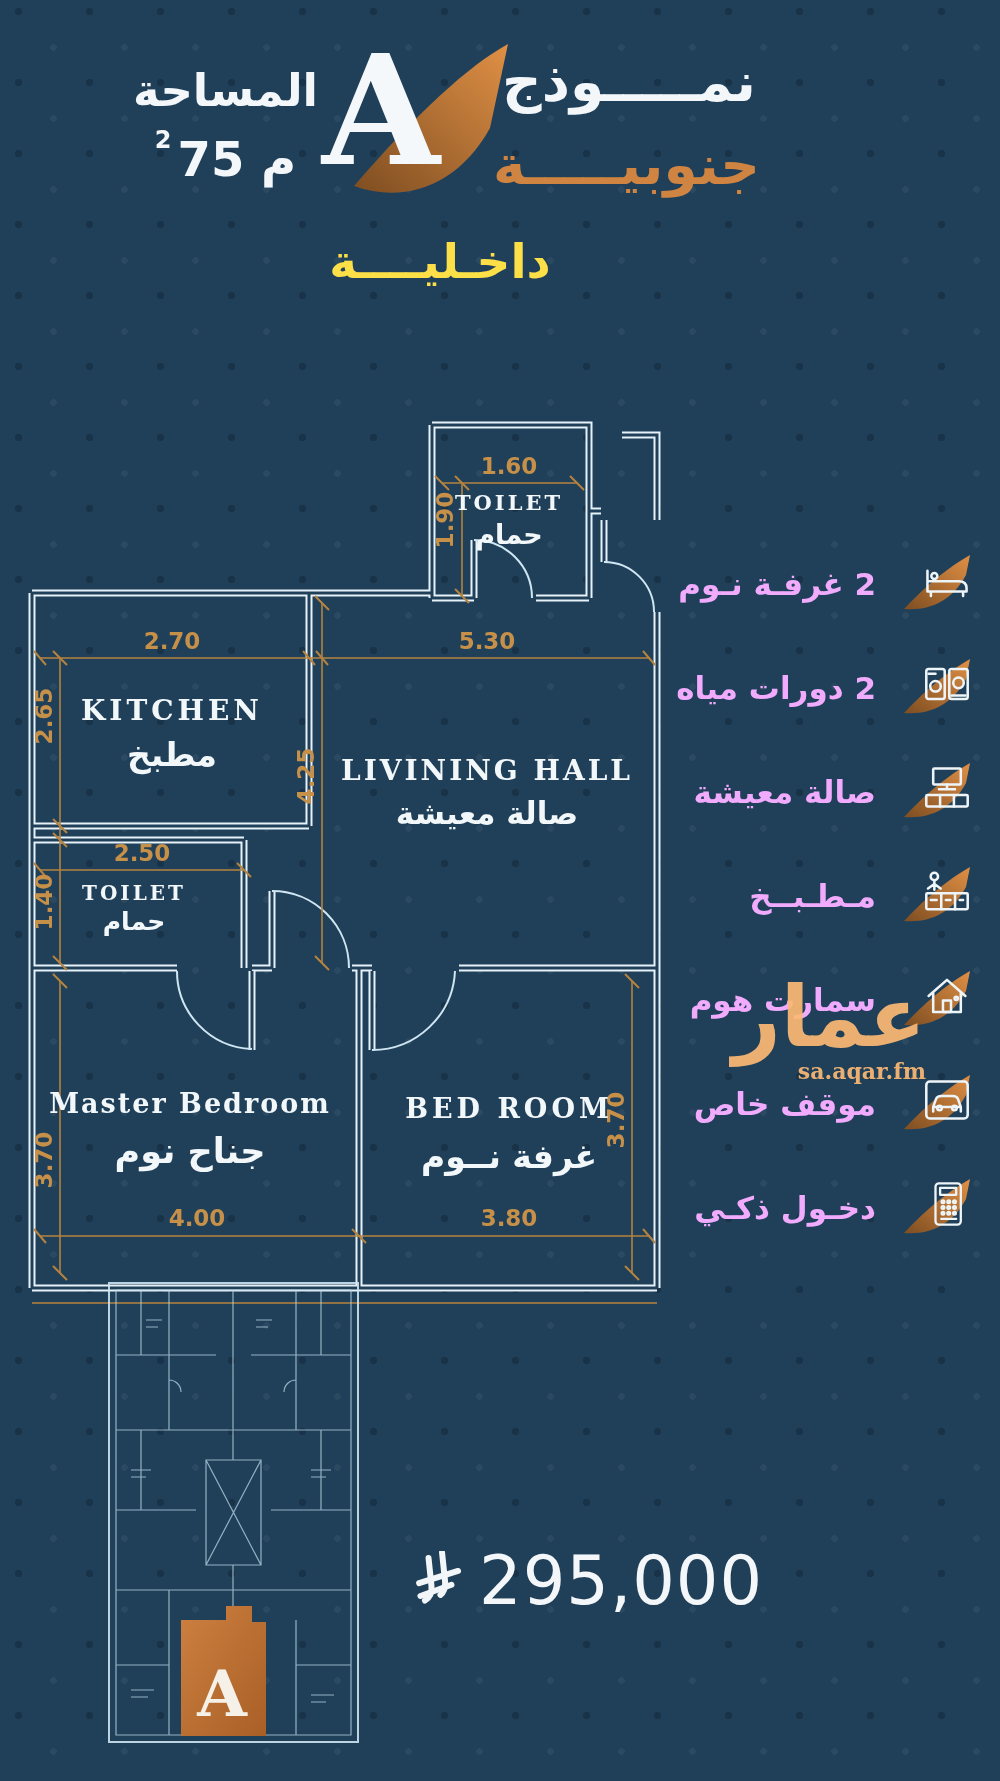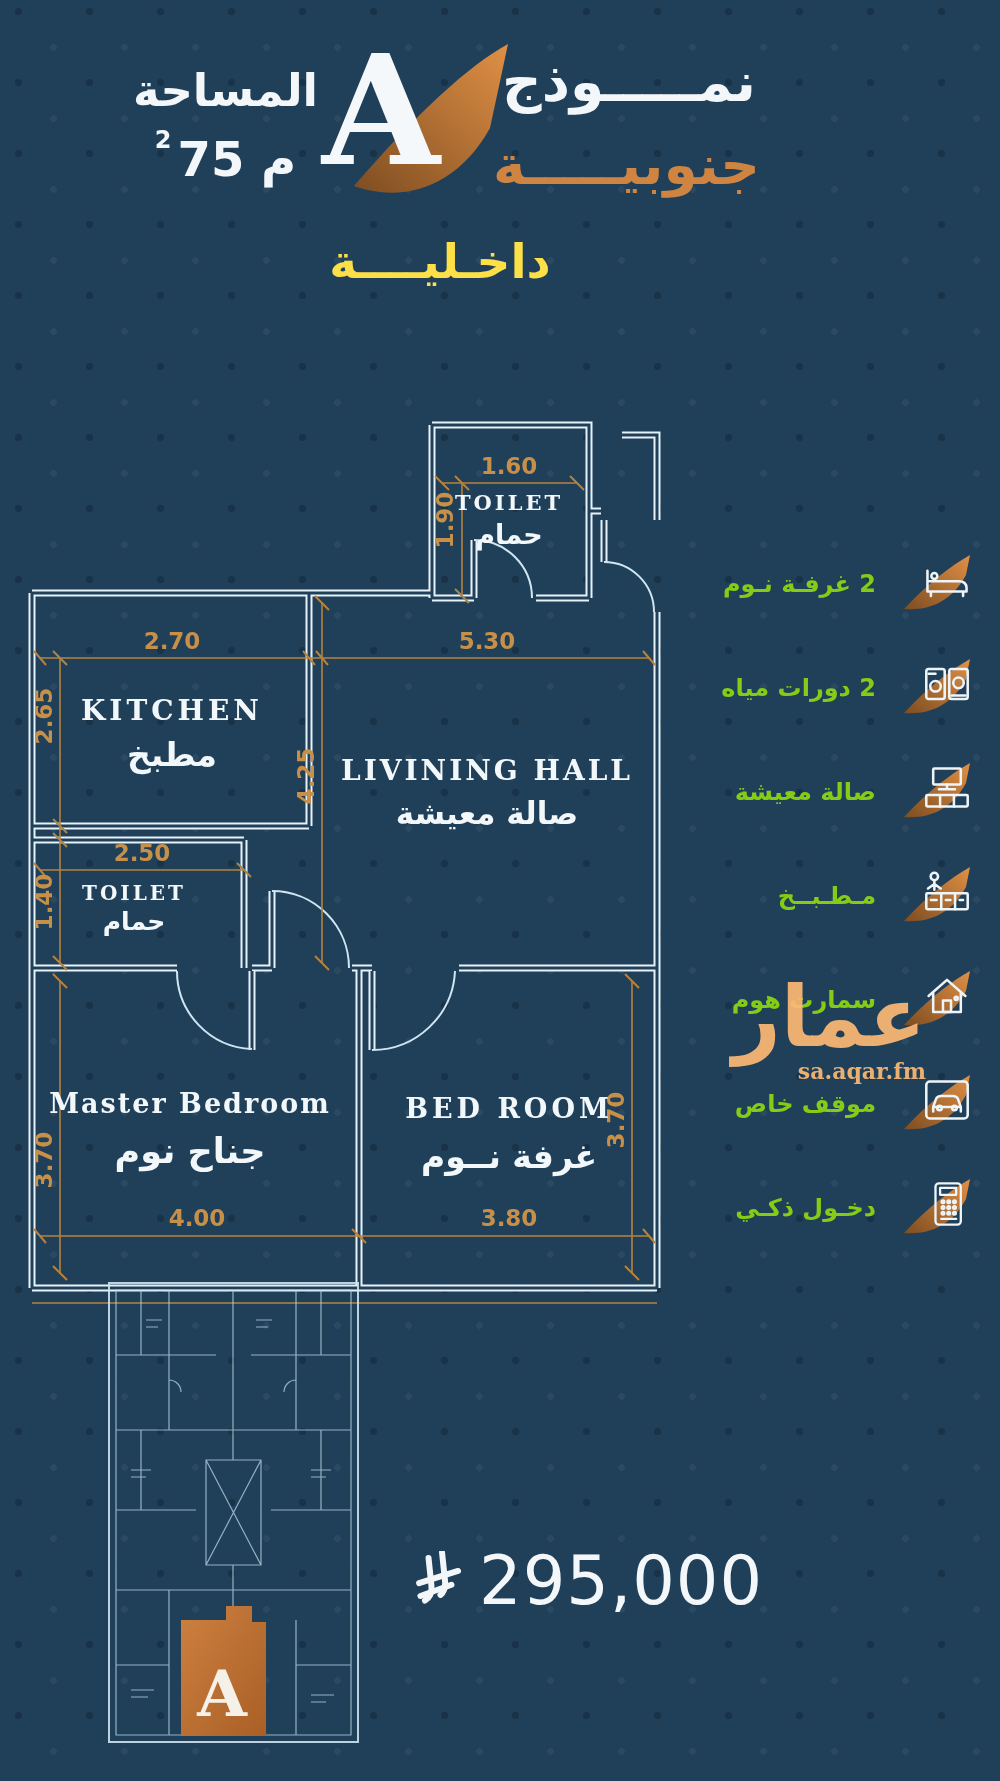--- a/index.html
+++ b/index.html
@@ -25,21 +25,21 @@
     font-size:45px;font-weight:bold;color:#f3f7fa;direction:rtl;}
   .hdr-area-value{left:128px;top:126px;width:195px;text-align:center;
     font-size:48px;font-weight:bold;color:#f3f7fa;}
   .hdr-area-value sup{font-size:24px;vertical-align:28px;margin-right:6px;}
   .a-wrap{left:308px;top:36px;width:210px;height:190px;}
   .a-wrap .letterA{position:absolute;left:14px;top:-16px;font-family:"DejaVu Serif",serif;
     font-size:152px;font-weight:bold;color:#f5f8fa;line-height:1.2;}
   
   .features{left:552px;top:532px;width:420px;}
   .feat{display:flex;align-items:center;justify-content:flex-end;height:104px;gap:24px;}
-  .feat .lbl{font-size:24px;font-weight:bold;color:#84cc16;direction:rtl;white-space:nowrap;}
+  .feat .lbl{font-size:31px;font-weight:bold;color:#f0abfc;direction:rtl;white-space:nowrap;}
   .fi{position:relative;width:72px;height:62px;flex:0 0 auto;}
   .fi svg{position:absolute;}
   .fi .swoosh{left:0;top:0;width:72px;height:62px;}
   .fi .glyph{right:2px;top:4px;width:46px;height:46px;}
   
   .wm{left:698px;top:978px;width:228px;text-align:right;color:#fdba74;z-index:6;opacity:.92;}
   .wm .brand{font-size:84px;font-weight:bold;line-height:0.95;}
   .wm .site{font-family:"DejaVu Serif",serif;font-weight:bold;font-size:22px;}
   
   .price{left:415px;top:1542px;display:flex;align-items:center;gap:16px;}

